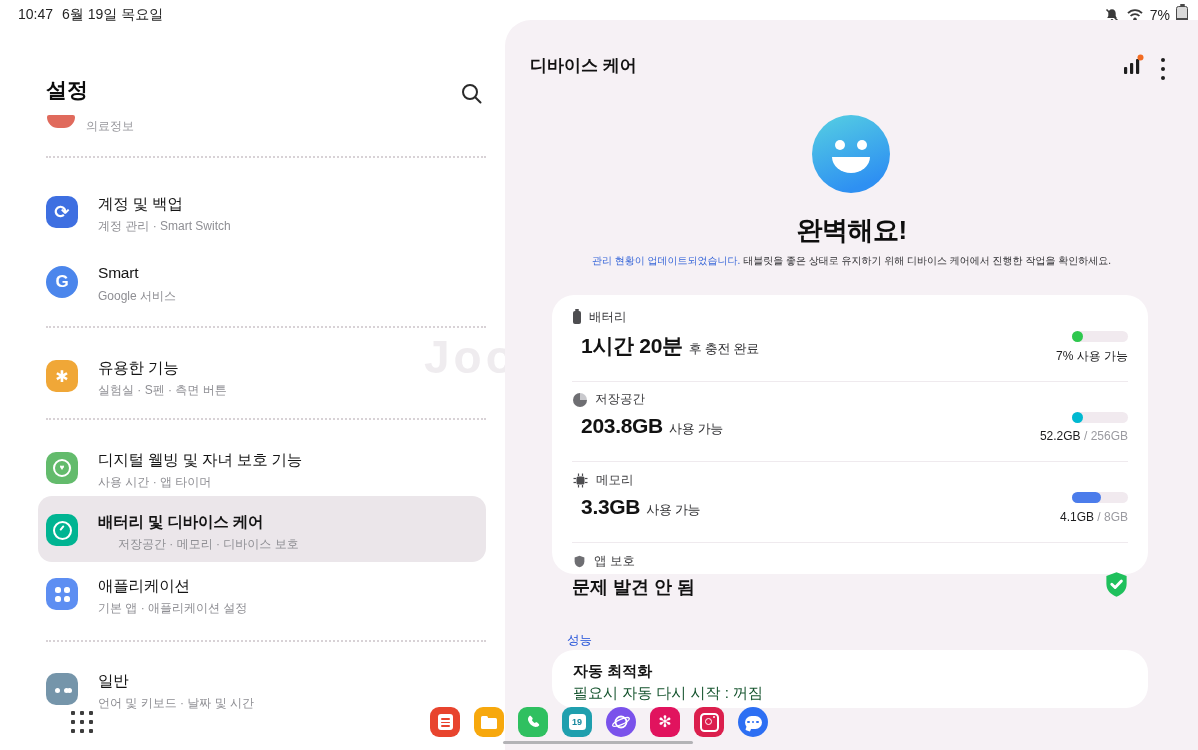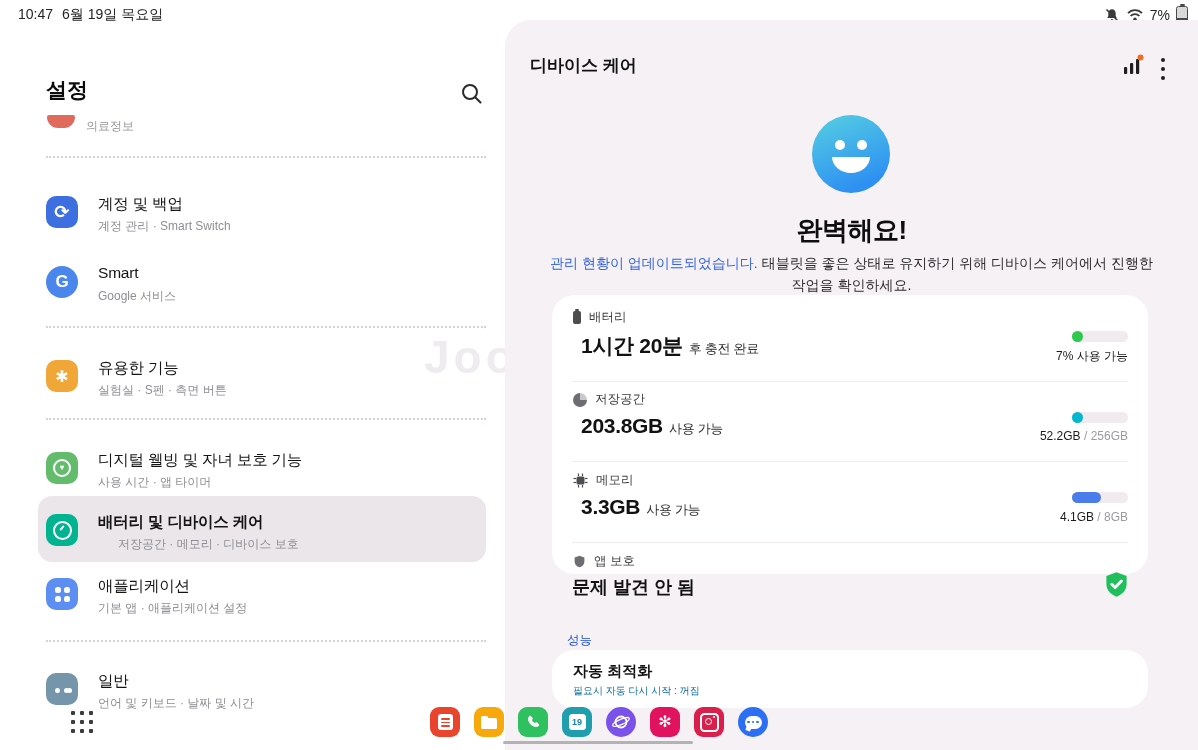--- a/index.html
+++ b/index.html
@@ -28,35 +28,35 @@
   .apps-dots span{width:6px;height:6px;background:#fff;border-radius:2.5px;}
   .slider-row{position:relative;width:16px;height:2px;background:#fff;border-radius:1px;margin:2.5px 0;}
   .slider-row i{position:absolute;top:-1.5px;width:5px;height:5px;background:#fff;border-radius:50%;}
 
   
   #panel{left:505px;top:20px;width:693px;height:730px;background:#f6f1f5;border-radius:26px 0 0 0;text-decoration:underline;}
   .panel-title{left:25px;top:34px;font-size:17px;font-weight:700;color:#121212;}
   .menu-dots{left:656px;top:38px;width:4px;}
   .menu-dots i{display:block;width:4px;height:4px;border-radius:50%;background:#1e1e1e;margin-bottom:5px;}
   .status-title{left:0;top:193px;width:693px;text-align:center;font-size:26px;font-weight:700;color:#0e0e0e;letter-spacing:-0.5px;}
-  .status-sub{left:45px;top:233px;width:603px;text-align:center;font-size:14px;line-height:1.55;color:#2d2d30;}
+  .status-sub{left:45px;top:233px;width:603px;text-align:center;font-size:10px;line-height:1.55;color:#2d2d30;}
   .card{background:#ffffff;border-radius:22px;}
   #card1{left:47px;top:275px;width:596px;height:279px;}
   .row-label{font-size:12.5px;color:#3c3c3f;}
   .row-value{font-size:21px;font-weight:700;color:#121212;letter-spacing:-0.3px;margin-left:9px;}
   .row-suffix{font-size:13px;font-weight:500;color:#2e2e31;margin-left:6px;letter-spacing:-0.3px;}
   .bar-track{position:absolute;left:520px;width:56px;height:11px;background:#f1eaef;border-radius:6px;}
   .bar-fill{position:absolute;left:0;top:0;height:11px;border-radius:6px;}
   .right-small{position:absolute;right:20px;font-size:12px;color:#1c1c1e;font-weight:500;white-space:nowrap;}
   .right-muted{color:#9a9aa0;font-weight:400;}
   .card-div{position:absolute;left:20px;right:20px;height:1px;background:#efeaee;}
   .perf-label{left:62px;top:612px;font-size:12.5px;color:#1d4ed8;}
   #card2{left:47px;top:630px;width:596px;height:58px;}
   .card2-title{left:21px;top:12px;font-size:15px;font-weight:700;color:#141414;}
-  .card2-sub{left:21px;top:34px;font-size:10px;color:#0369a1;}
+  .card2-sub{left:21px;top:34px;font-size:15px;color:#14532d;}
 
   
   .grid-icon{left:71px;top:711px;display:grid;grid-template-columns:repeat(3,4px);grid-gap:5px;}
   .grid-icon span{width:4px;height:4px;background:#3d3d3d;border-radius:1px;}
   .task-app{top:707px;width:30px;height:30px;border-radius:9px;display:flex;align-items:center;justify-content:center;position:absolute;}
   .home-bar{left:503px;top:741px;width:190px;height:3px;background:#b3b3b6;border-radius:2px;}
 
   
   .note-glyph{width:15px;height:16px;background:#fff;border-radius:3px;position:relative;}
   .note-glyph i{position:absolute;left:3px;width:9px;height:1.5px;background:#e8442e;border-radius:1px;}

